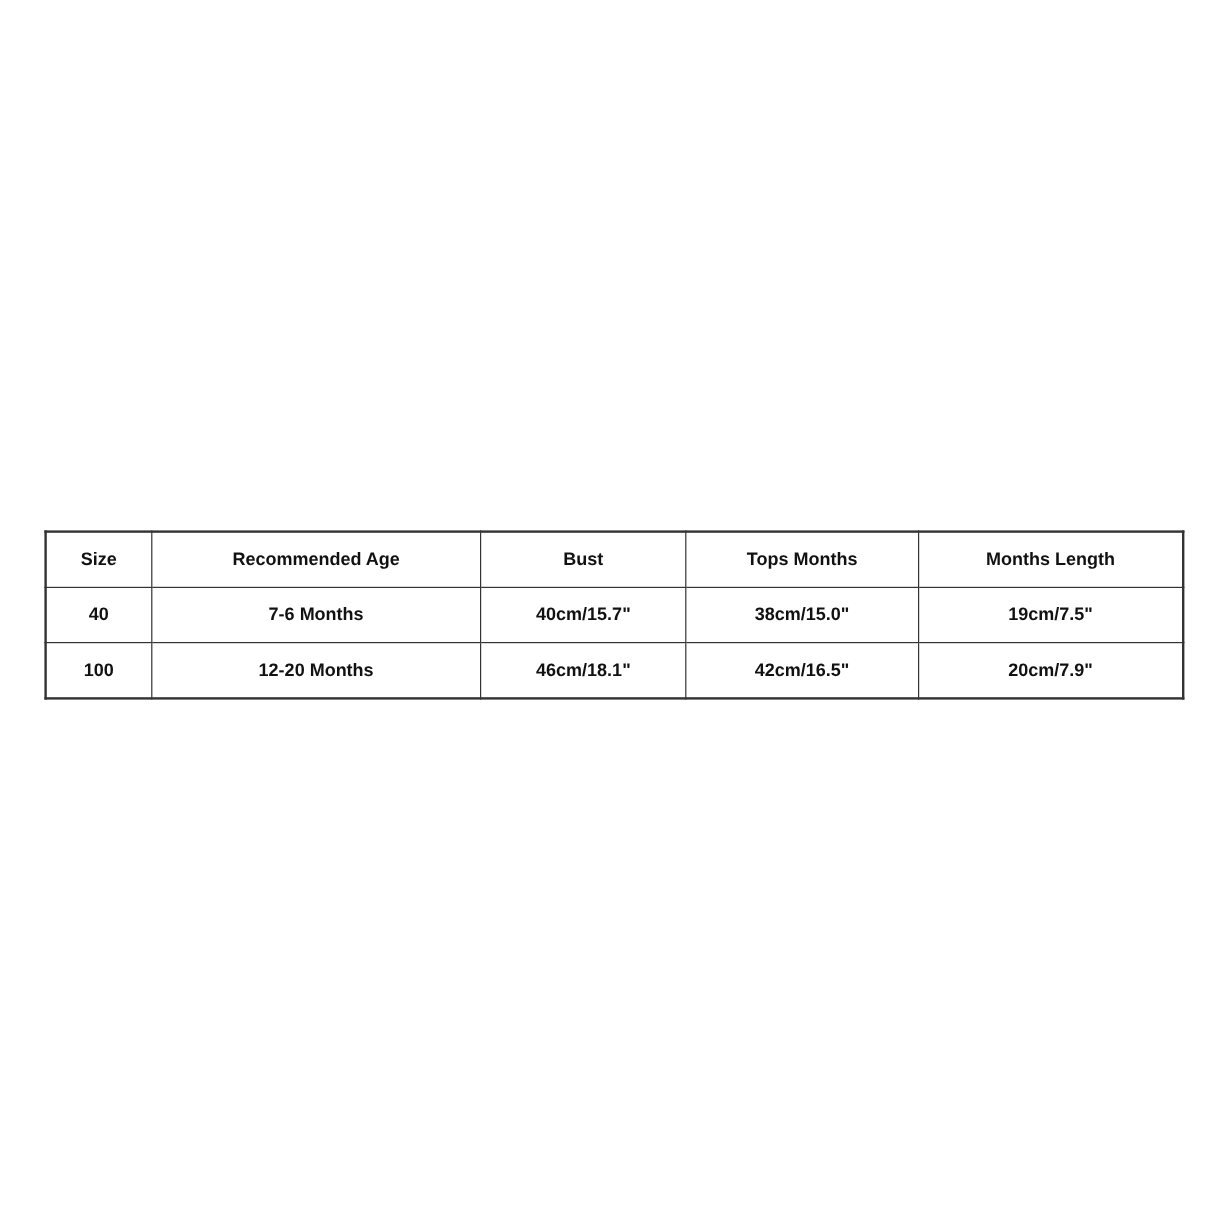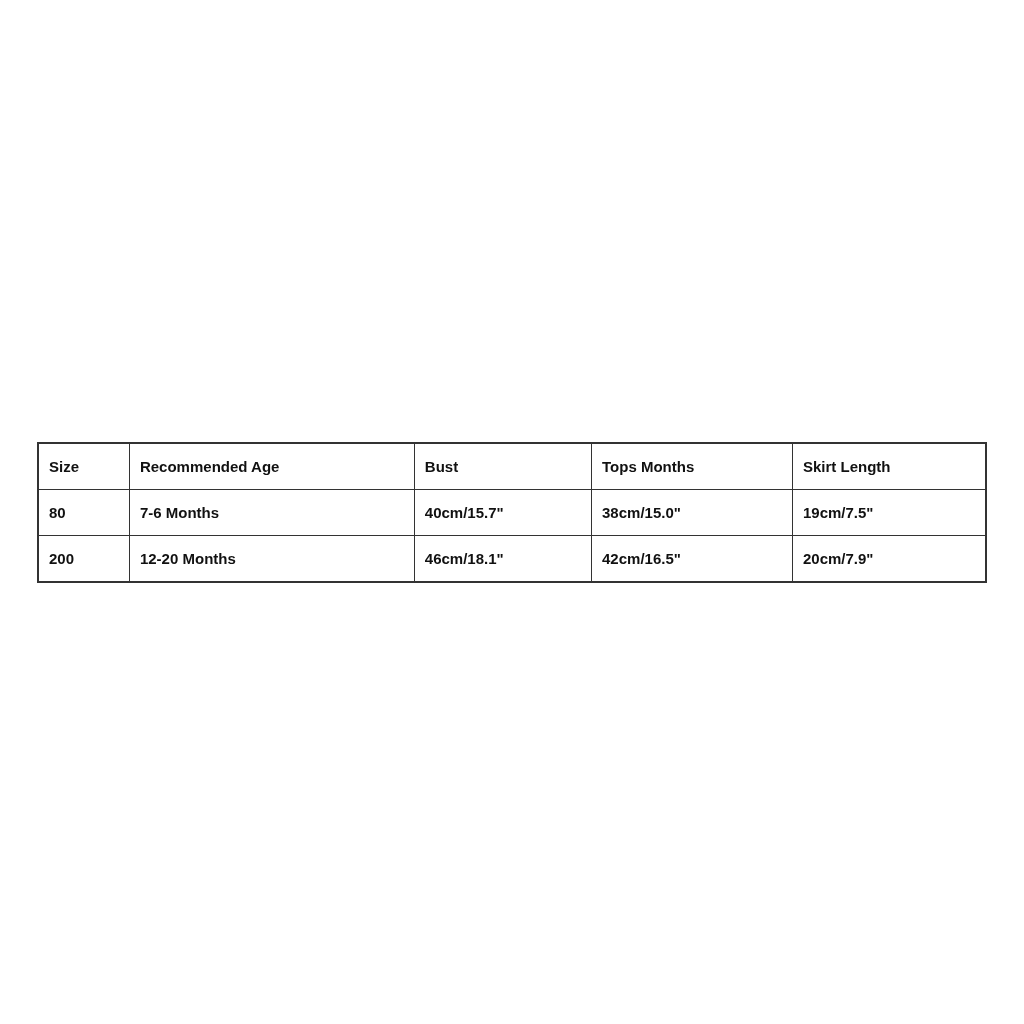--- a/index.html
+++ b/index.html
@@ -25,21 +25,21 @@
 
     table {
       width: 100%;
       border-collapse: collapse;
       border: 2px solid #333;
     }
 
     th, td {
       border: 1.5px solid #333;
       padding: 14px 10px;
-      text-align: left;
+      text-align: center;
       font-size: 15px;
       color: #111;
     }
 
     th {
       font-weight: bold;
       background-color: #ffffff;
       font-size: 15px;
     }
 
@@ -60,33 +60,33 @@
 <body>
 
 <div class="table-container">
   <table>
     <thead>
       <tr>
         <th>Size</th>
         <th>Recommended Age</th>
         <th>Bust</th>
         <th>Tops Months</th>
-        <th>Skirt Length</th>
+        <th>Months Length</th>
       </tr>
     </thead>
     <tbody id="table-body">
         <tr>
-          <td>80</td>
+          <td>40</td>
           <td>7-6 Months</td>
           <td>40cm/15.7"</td>
           <td>38cm/15.0"</td>
           <td>19cm/7.5"</td>
         </tr>
         <tr>
-          <td>200</td>
+          <td>100</td>
           <td>12-20 Months</td>
           <td>46cm/18.1"</td>
           <td>42cm/16.5"</td>
           <td>20cm/7.9"</td>
         </tr>
       </tbody>
   </table>
 </div>
 
 </body></html>

